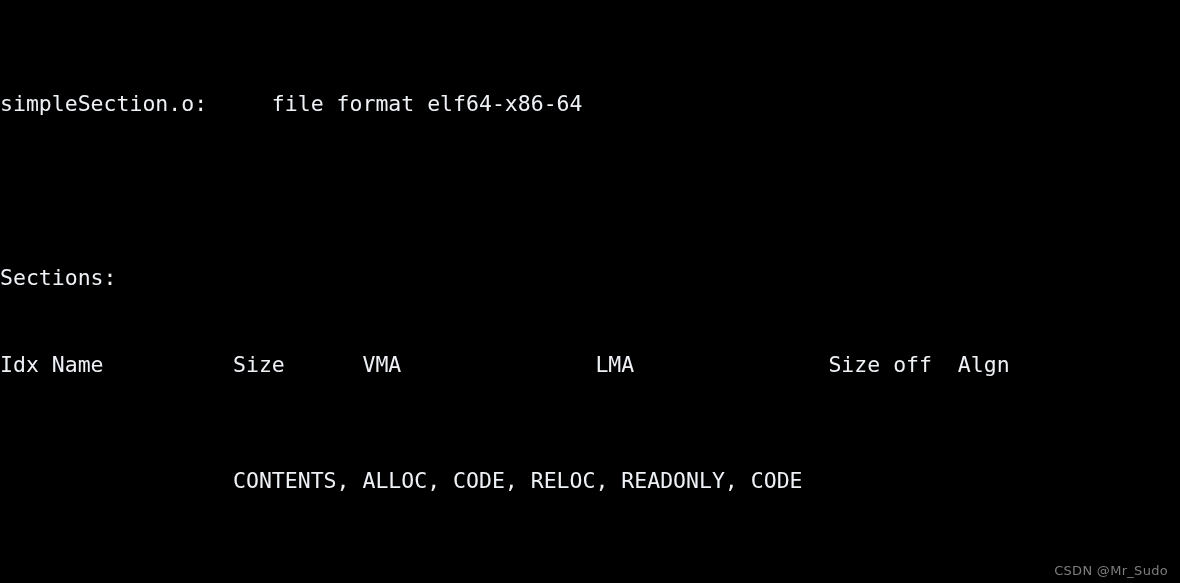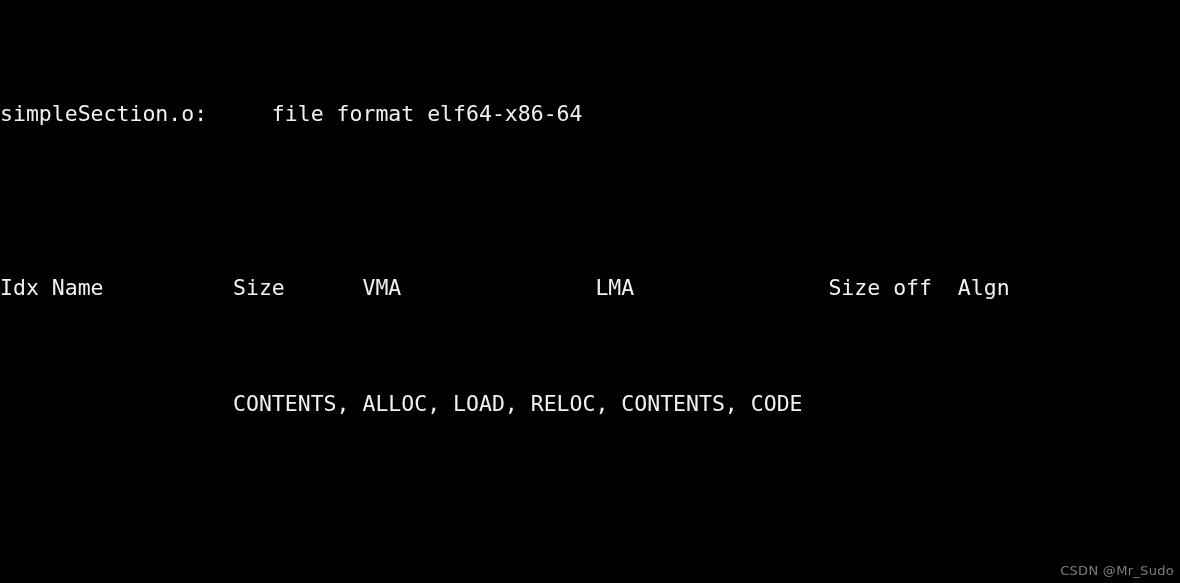--- a/index.html
+++ b/index.html
@@ -20,56 +20,57 @@
     top: 0;
     width: 1096px;
     height: 583px;
     background: #000000;
     color: #eef1f5;
     font-family: "DejaVu Sans Mono", "Liberation Mono", monospace;
     font-size: 21.5px;
     line-height: 29px;
     letter-spacing: 0px;
     white-space: pre;
-    padding: 12px 0 0 0;
+    padding: 2px 0 0 0;
     box-sizing: border-box;
     -webkit-font-smoothing: antialiased;
   }
   .line {
     height: 29px;
     white-space: pre;
     display: block;
     font-family: "DejaVu Sans Mono", "Liberation Mono", monospace;
   }
   .blank {
     height: 29px;
     display: block;
   }
   #watermark {
     position: absolute;
-    right: 6px;
+    right: 12px;
     bottom: 4px;
     color: #7d7d7d;
     font-family: "DejaVu Sans", "Liberation Sans", sans-serif;
     font-size: 13px;
     line-height: 16px;
     letter-spacing: 0.3px;
     white-space: pre;
   }
 </style>
 </head>
 <body>
 
 <div id="terminal">
 
   <span class="line">simpleSection.o:     file format elf64-x86-64</span>
   <span class="blank"> </span>
+  <span class="line">Sections:</span>
   <span class="line">Idx Name          Size      VMA               LMA               Size off  Algn</span>
 
-  <span class="line">                  CONTENTS, ALLOC, LOAD, RELOC, CONTENTS, CODE</span>
+  <span class="line">                  CONTENTS, ALLOC, CODE, RELOC, READONLY, CODE</span>
 
   
   
 
   
   
 
   
   
 

